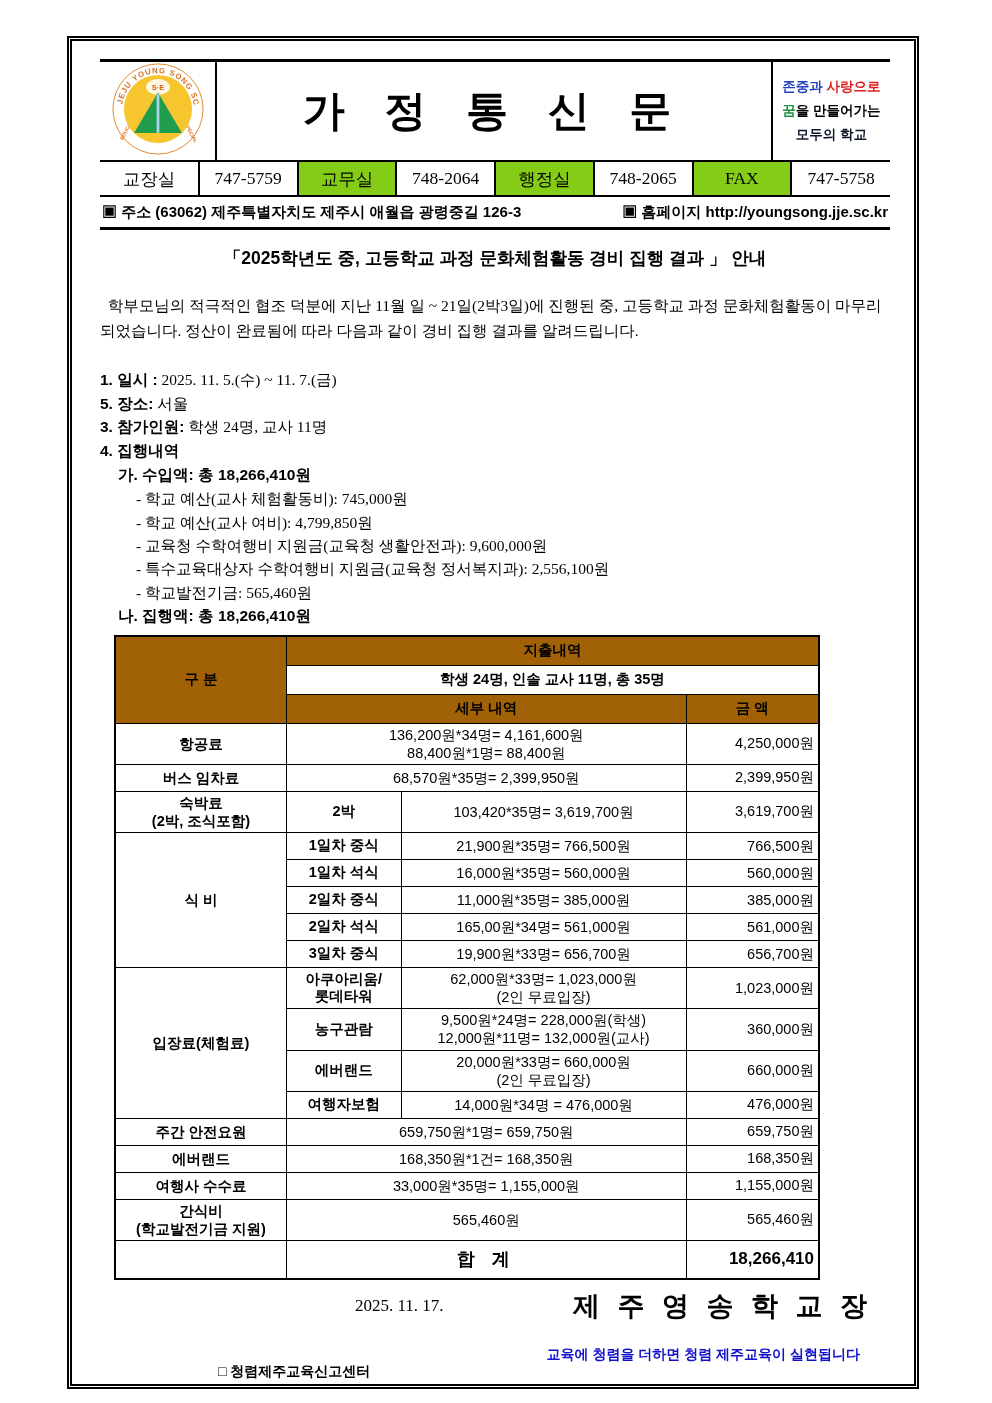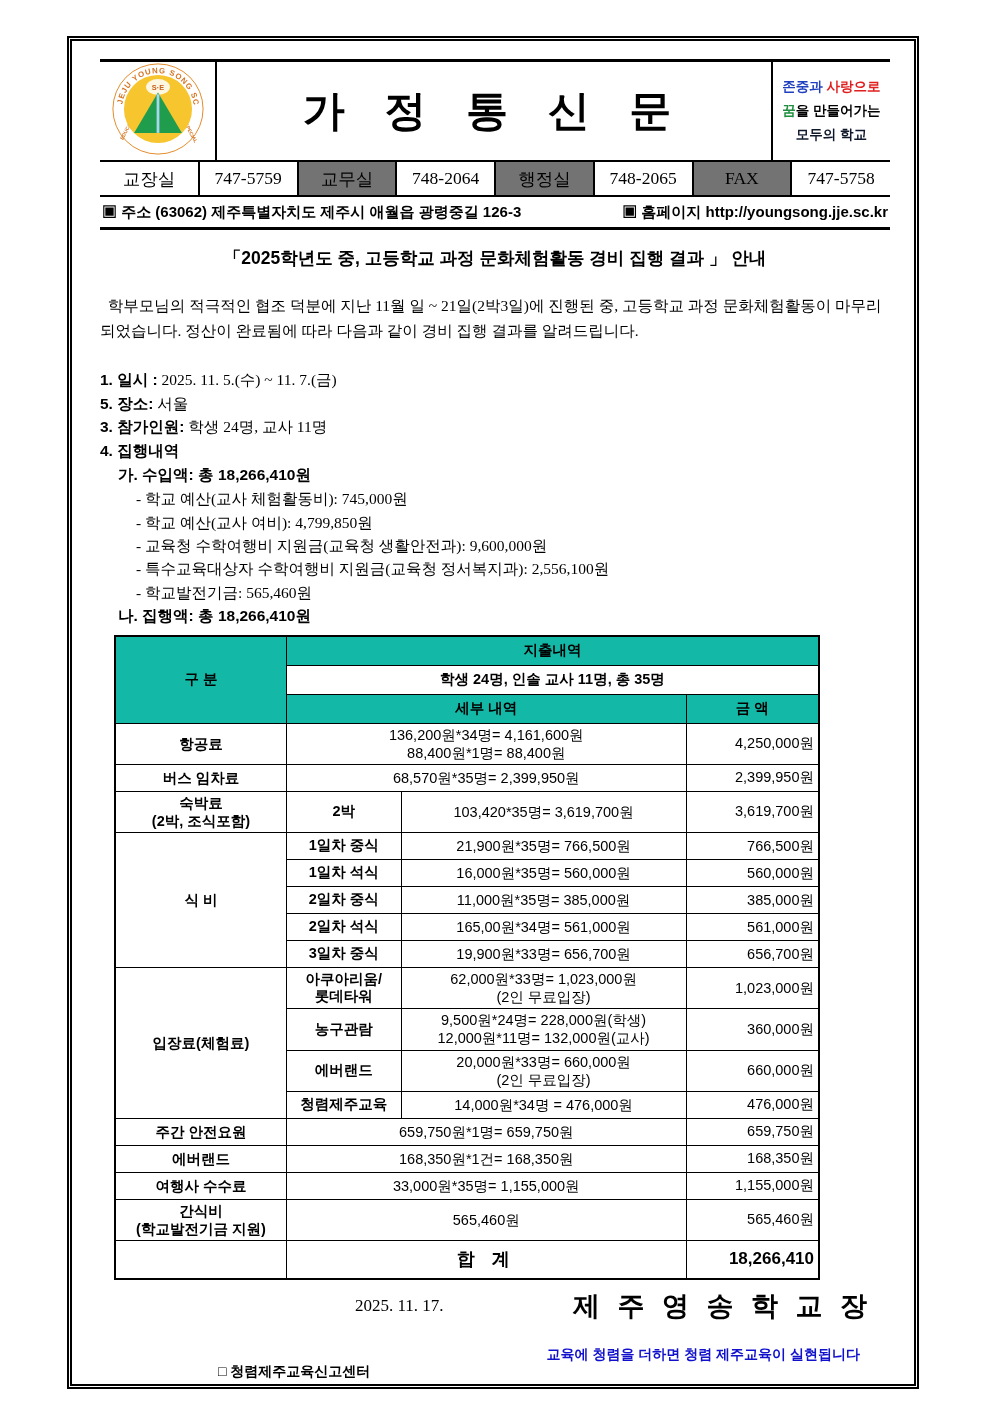--- a/index.html
+++ b/index.html
@@ -15,38 +15,38 @@
   .r1 td{border-top:3px solid #000;border-bottom:2px solid #000;}
   .cell-logo{width:116px;border-right:2px solid #000;height:96px;text-align:center;vertical-align:middle;}
   .cell-title{text-align:center;font-size:42px;font-weight:bold;letter-spacing:14px;}
   .cell-motto{width:118px;border-left:2px solid #000;text-align:center;font-size:13.5px;
               font-weight:bold;line-height:1.8;vertical-align:middle;}
   .m-blue{color:#1f3fbf}.m-red{color:#e02020}.m-green{color:#1f8f3f}.m-black{color:#000}.m-orange{color:#0f172a}
   .contact-tbl{width:100%;border-collapse:collapse;table-layout:fixed;}
   .contact-tbl td{border-bottom:2px solid #000;height:31px;text-align:center;font-size:17.5px;
                   font-family:"Liberation Serif",serif;}
   .contact-tbl td + td{border-left:2px solid #000;}
-  .gray{background:#737373;margin-top:16px;}
+  .gray{background:#84cc16;margin-top:16px;}
   .addr-row{display:flex;justify-content:space-between;align-items:center;height:30px;
             border-bottom:3px solid #000;font-weight:bold;font-size:15px;padding:0 2px;}
 
   
   .n-title{text-align:center;font-weight:bold;font-size:17.5px;margin-top:16px;}
   .intro{font-family:"Liberation Serif",serif;font-size:15.5px;line-height:1.6;margin-top:24px;white-space:pre-wrap;}
   .plist{margin-top:26px;font-size:15.5px;}
   .p-item{margin-top:3px;line-height:1.35;}
   .p-label{font-weight:bold;}
   .p-value{font-family:"Liberation Serif",serif;white-space:pre-wrap;}
   .sub-label{margin-left:18px;font-weight:bold;margin-top:3px;line-height:1.35;}
   .dash-item{margin-left:36px;font-family:"Liberation Serif",serif;margin-top:2px;line-height:1.38;}
 
   
   .x-tbl{border-collapse:collapse;margin:8px 0 0 14px;width:706px;font-size:14.5px;border:2px solid #000;}
   .x-tbl th,.x-tbl td{border:1.5px solid #000;padding:2px 4px;box-sizing:border-box;}
-  .x-tbl th{background:#14b8a6;font-weight:bold;height:29px;}
+  .x-tbl th{background:#a16207;font-weight:bold;height:29px;}
   .h-part{font-weight:bold;text-align:center;height:29px;background:#fff;}
   .h-det,.h-amt{background:#fff;}
   .c-cat{text-align:center;font-weight:bold;line-height:1.25;}
   .c-sub{text-align:center;font-weight:bold;line-height:1.2;}
   .c-det{text-align:center;line-height:1.25;height:27px;}
   .c-amt{text-align:right;padding-right:10px;}
   .c-total-label{font-weight:bold;font-size:18px;letter-spacing:6px;height:38px;}
   .c-total-amt{font-weight:bold;font-size:17px;}
 
   
@@ -221,21 +221,21 @@
             <td class="c-sub">농구관람</td>
             <td class="c-det" colspan="1">9,500원*24명= 228,000원(학생)<br>12,000원*11명= 132,000원(교사)</td>
             <td class="c-amt">360,000원</td>
           </tr>
           <tr>
             <td class="c-sub">에버랜드</td>
             <td class="c-det" colspan="1">20,000원*33명= 660,000원<br>(2인 무료입장)</td>
             <td class="c-amt">660,000원</td>
           </tr>
           <tr>
-            <td class="c-sub">청렴제주교육</td>
+            <td class="c-sub">여행자보험</td>
             <td class="c-det" colspan="1">14,000원*34명 = 476,000원</td>
             <td class="c-amt">476,000원</td>
           </tr>
           <tr>
             <td class="c-cat" rowspan="1">주간 안전요원</td>
             <td class="c-det" colspan="2">659,750원*1명= 659,750원</td>
             <td class="c-amt">659,750원</td>
           </tr>
           <tr>
             <td class="c-cat" rowspan="1">에버랜드</td>

